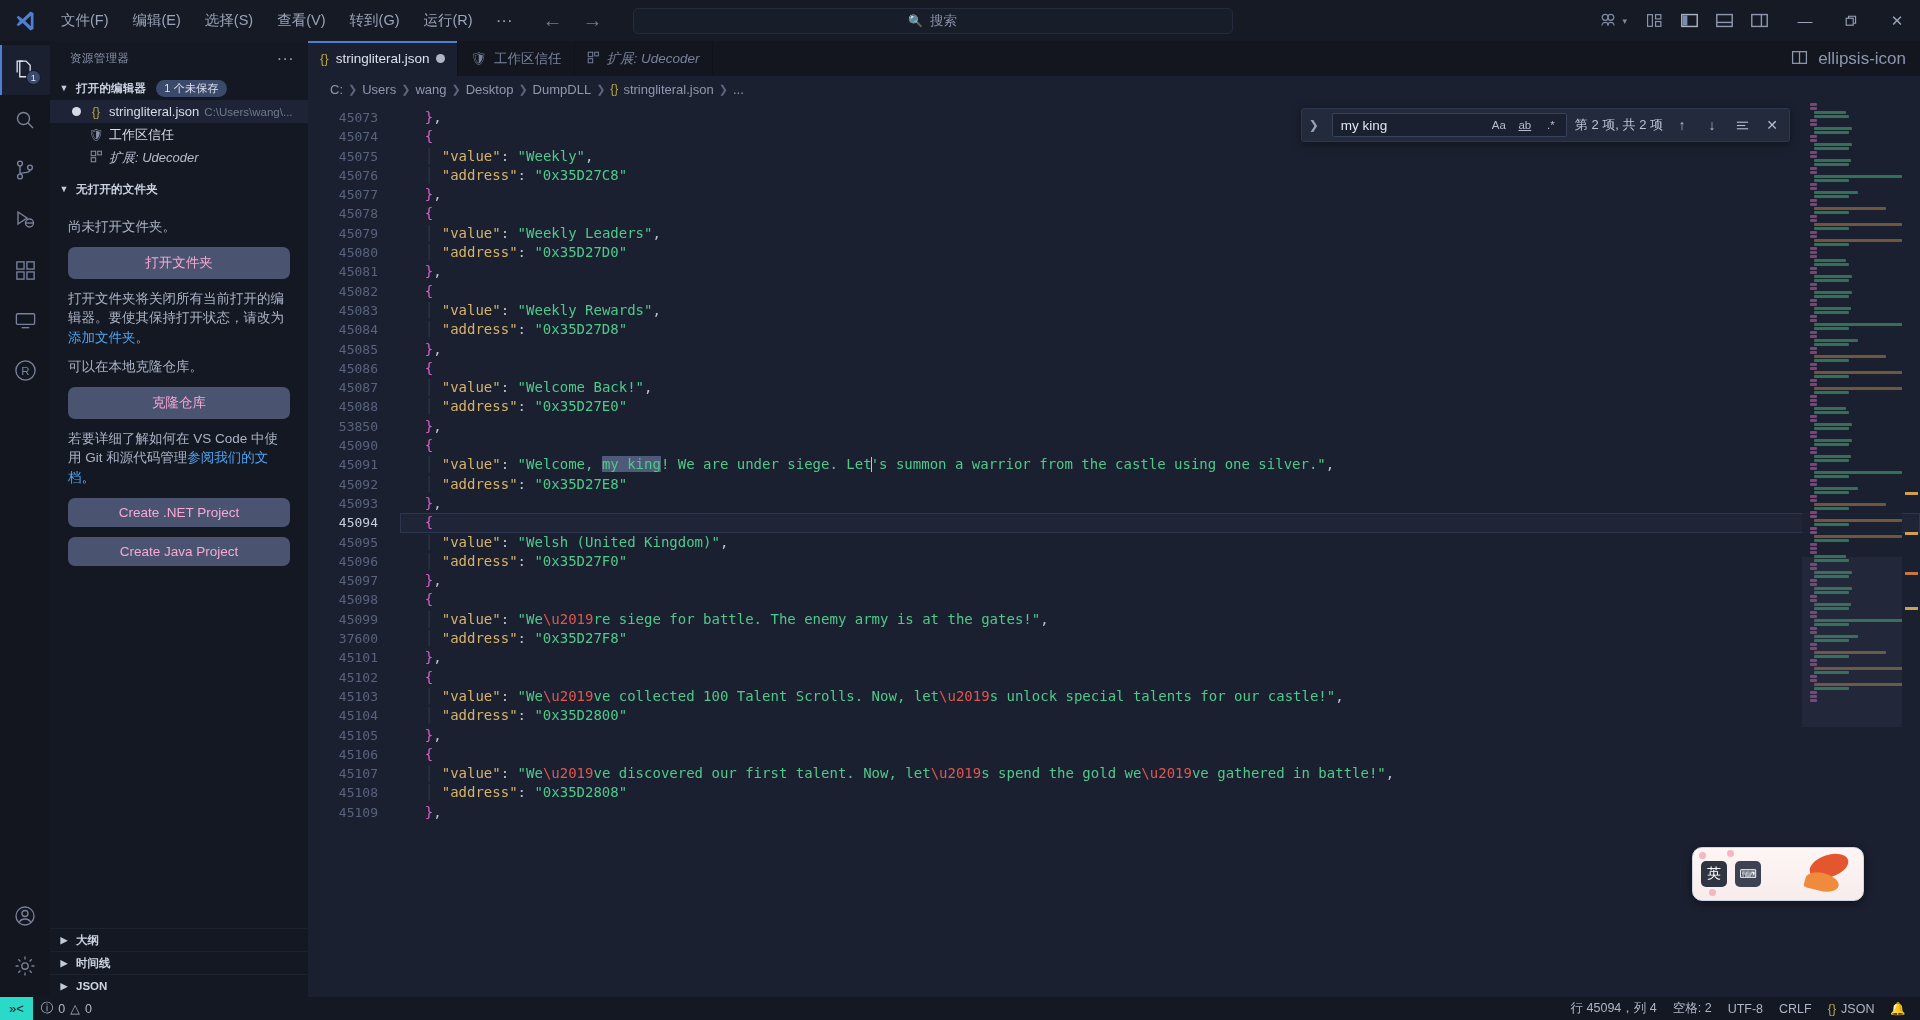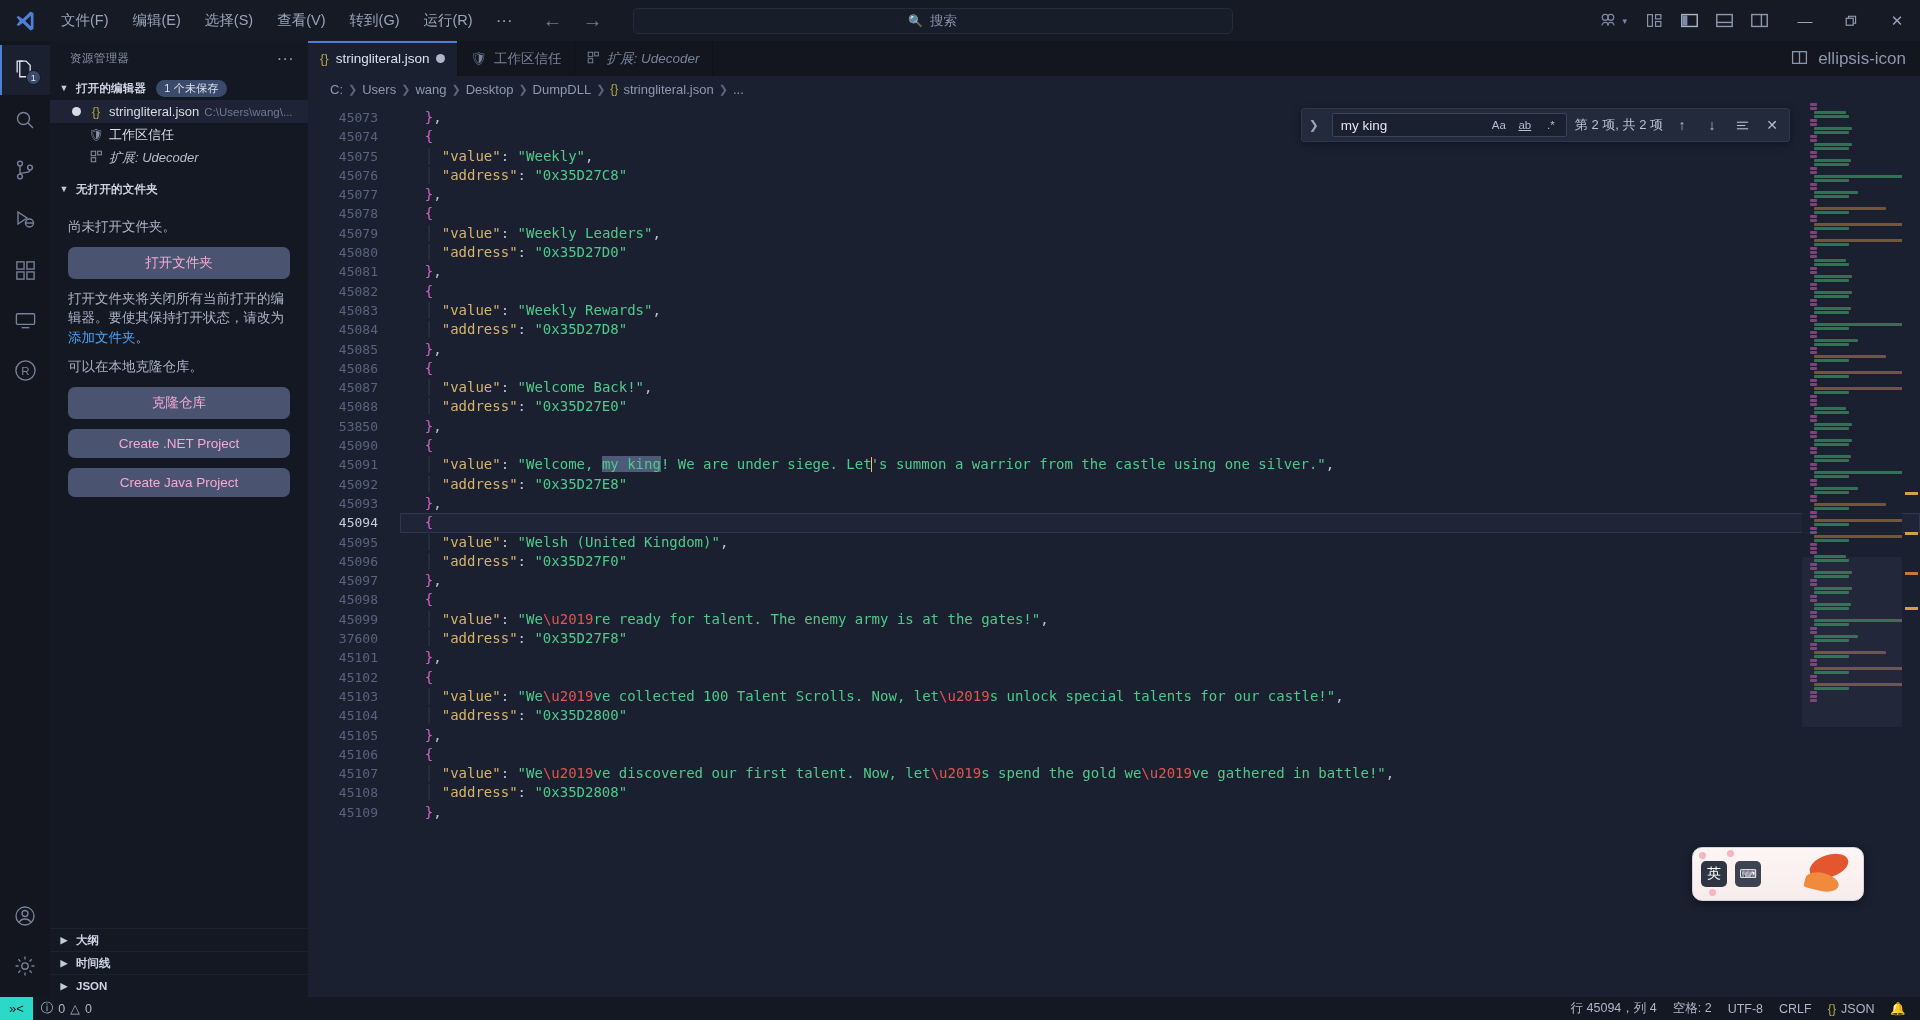--- a/index.html
+++ b/index.html
@@ -408,20 +408,21 @@
           <span class="chev">▼</span>
           <span>无打开的文件夹</span>
         </div>
 
         <div class="welcome">
           <p>尚未打开文件夹。</p>
           <button class="wbtn">打开文件夹</button>
           <p><span>打开文件夹将关闭所有当前打开的编辑器。要使其保持打开状态，请改为</span><a>添加文件夹</a><span>。</span></p>
           <p>可以在本地克隆仓库。</p>
           <button class="wbtn">克隆仓库</button>
+          <p><span>若要详细了解如何在 VS Code 中使用 Git 和源代码管理</span><a>参阅我们的文档</a><span>。</span></p>
           <button class="wbtn">Create .NET Project</button>
           <button class="wbtn">Create Java Project</button>
         </div>
 
         <div class="sb-bottom">
           <div class="collapsed-sec">
             <span class="chev">▶</span>
             <span>大纲</span>
           </div>
           <div class="collapsed-sec">
@@ -546,21 +547,21 @@
             <div class="cline"><span class="ind">&nbsp;&nbsp;</span><span class="tk-brace">}</span><span class="tk-punc">,</span></div>
             <div class="cline"><span class="ind">&nbsp;&nbsp;</span><span class="tk-brace">{</span></div>
             <div class="cline"><span class="ind">&nbsp;&nbsp;</span><span class="ind">│&nbsp;</span><span class="tk-key">"value"</span><span class="tk-punc">: </span><span class="tk-str">"Welcome, </span><span class="tk-str hl">my king</span><span class="tk-str">! We are under siege. Let</span><span class="caret"></span><span class="tk-str">'s summon a warrior from the castle using one silver."</span><span class="tk-punc">,</span></div>
             <div class="cline"><span class="ind">&nbsp;&nbsp;</span><span class="ind">│&nbsp;</span><span class="tk-key">"address"</span><span class="tk-punc">: </span><span class="tk-str">"0x35D27E8"</span></div>
             <div class="cline"><span class="ind">&nbsp;&nbsp;</span><span class="tk-brace">}</span><span class="tk-punc">,</span></div>
             <div class="cline current"><span class="ind">&nbsp;&nbsp;</span><span class="tk-brace">{</span></div>
             <div class="cline"><span class="ind">&nbsp;&nbsp;</span><span class="ind">│&nbsp;</span><span class="tk-key">"value"</span><span class="tk-punc">: </span><span class="tk-str">"Welsh (United Kingdom)"</span><span class="tk-punc">,</span></div>
             <div class="cline"><span class="ind">&nbsp;&nbsp;</span><span class="ind">│&nbsp;</span><span class="tk-key">"address"</span><span class="tk-punc">: </span><span class="tk-str">"0x35D27F0"</span></div>
             <div class="cline"><span class="ind">&nbsp;&nbsp;</span><span class="tk-brace">}</span><span class="tk-punc">,</span></div>
             <div class="cline"><span class="ind">&nbsp;&nbsp;</span><span class="tk-brace">{</span></div>
-            <div class="cline"><span class="ind">&nbsp;&nbsp;</span><span class="ind">│&nbsp;</span><span class="tk-key">"value"</span><span class="tk-punc">: </span><span class="tk-str">"We</span><span class="tk-esc">\u2019</span><span class="tk-str">re ready for talent. The enemy army is at the gates!"</span><span class="tk-punc">,</span></div>
+            <div class="cline"><span class="ind">&nbsp;&nbsp;</span><span class="ind">│&nbsp;</span><span class="tk-key">"value"</span><span class="tk-punc">: </span><span class="tk-str">"We</span><span class="tk-esc">\u2019</span><span class="tk-str">re siege for battle. The enemy army is at the gates!"</span><span class="tk-punc">,</span></div>
             <div class="cline"><span class="ind">&nbsp;&nbsp;</span><span class="ind">│&nbsp;</span><span class="tk-key">"address"</span><span class="tk-punc">: </span><span class="tk-str">"0x35D27F8"</span></div>
             <div class="cline"><span class="ind">&nbsp;&nbsp;</span><span class="tk-brace">}</span><span class="tk-punc">,</span></div>
             <div class="cline"><span class="ind">&nbsp;&nbsp;</span><span class="tk-brace">{</span></div>
             <div class="cline"><span class="ind">&nbsp;&nbsp;</span><span class="ind">│&nbsp;</span><span class="tk-key">"value"</span><span class="tk-punc">: </span><span class="tk-str">"We</span><span class="tk-esc">\u2019</span><span class="tk-str">ve collected 100 Talent Scrolls. Now, let</span><span class="tk-esc">\u2019</span><span class="tk-str">s unlock special talents for our castle!"</span><span class="tk-punc">,</span></div>
             <div class="cline"><span class="ind">&nbsp;&nbsp;</span><span class="ind">│&nbsp;</span><span class="tk-key">"address"</span><span class="tk-punc">: </span><span class="tk-str">"0x35D2800"</span></div>
             <div class="cline"><span class="ind">&nbsp;&nbsp;</span><span class="tk-brace">}</span><span class="tk-punc">,</span></div>
             <div class="cline"><span class="ind">&nbsp;&nbsp;</span><span class="tk-brace">{</span></div>
             <div class="cline"><span class="ind">&nbsp;&nbsp;</span><span class="ind">│&nbsp;</span><span class="tk-key">"value"</span><span class="tk-punc">: </span><span class="tk-str">"We</span><span class="tk-esc">\u2019</span><span class="tk-str">ve discovered our first talent. Now, let</span><span class="tk-esc">\u2019</span><span class="tk-str">s spend the gold we</span><span class="tk-esc">\u2019</span><span class="tk-str">ve gathered in battle!"</span><span class="tk-punc">,</span></div>
             <div class="cline"><span class="ind">&nbsp;&nbsp;</span><span class="ind">│&nbsp;</span><span class="tk-key">"address"</span><span class="tk-punc">: </span><span class="tk-str">"0x35D2808"</span></div>
             <div class="cline"><span class="ind">&nbsp;&nbsp;</span><span class="tk-brace">}</span><span class="tk-punc">,</span></div>

